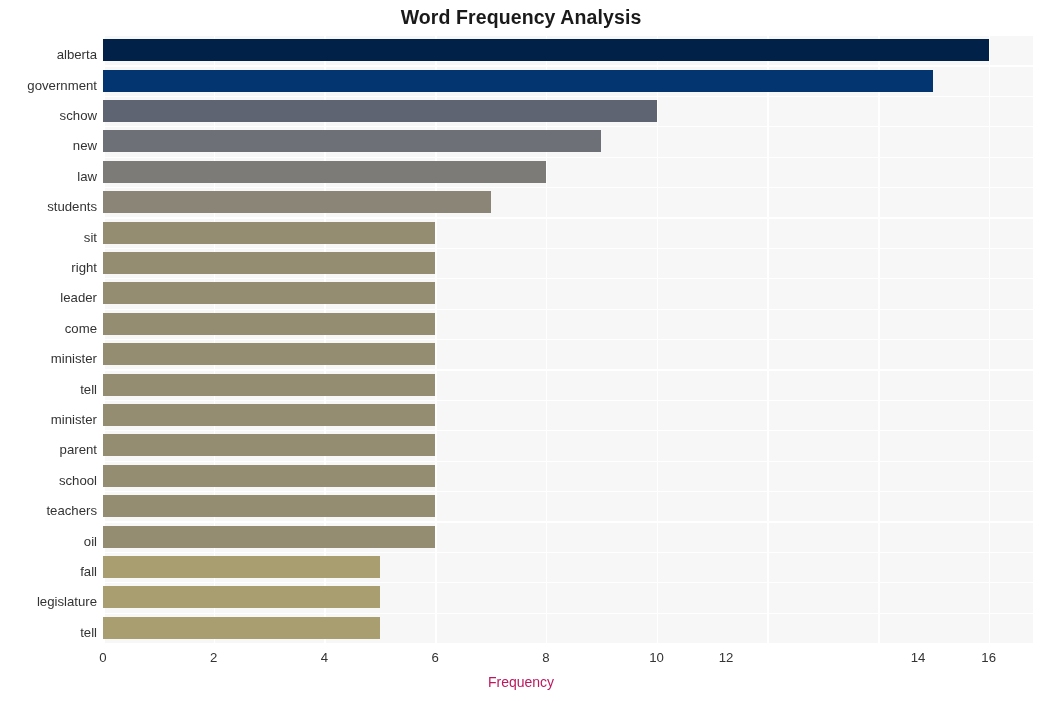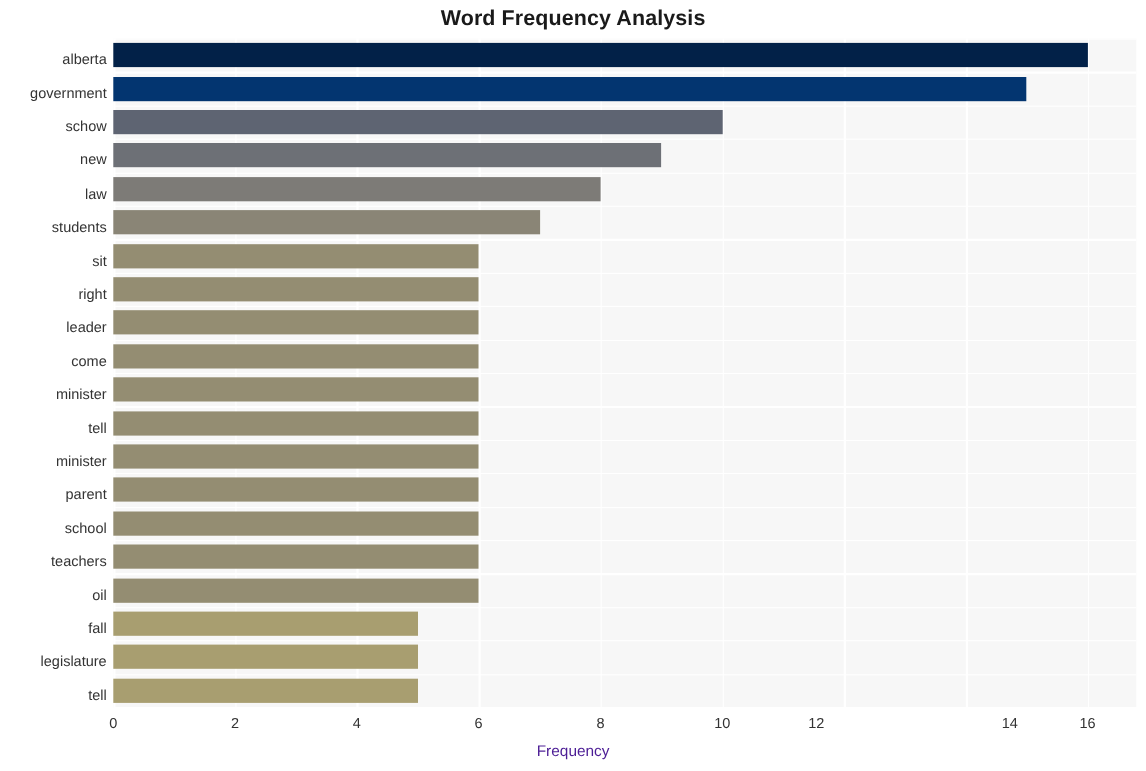--- a/index.html
+++ b/index.html
@@ -83,21 +83,21 @@
     transform: translateX(-50%);
     white-space: nowrap;
   }
   #xaxis-title {
     position: absolute;
     left: 0;
     top: 674px;
     width: 1042px;
     text-align: center;
     font-size: 14px;
-    color: #4c1d95;
+    color: #be185d;
   }
 </style>
 </head>
 <body>
 
 <div id="chart-root">
 
   <div id="chart-title">Word Frequency Analysis</div>
 
   <div id="plot-area">
@@ -181,20 +181,20 @@
       <div class="ylabel-abs" style="top: 597.4px;">legislature</div>
       <div class="ylabel-abs" style="top: 627.8px;">tell</div>
     </div>
   <div id="xlabels">
       <div class="xtick-label" style="left: 103px;">0</div>
       <div class="xtick-label" style="left: 213.714px;">2</div>
       <div class="xtick-label" style="left: 324.429px;">4</div>
       <div class="xtick-label" style="left: 435.143px;">6</div>
       <div class="xtick-label" style="left: 545.857px;">8</div>
       <div class="xtick-label" style="left: 656.571px;">10</div>
-      <div class="xtick-label" style="left: 742px;">12</div>
+      <div class="xtick-label" style="left: 726px;">12</div>
       <div class="xtick-label" style="left: 878px; margin-left: 40px;">14</div>
       <div class="xtick-label" style="left: 988.714px;">16</div>
     </div>
 
   <div id="xaxis-title">Frequency</div>
 
 </div>
 
 </body></html>

